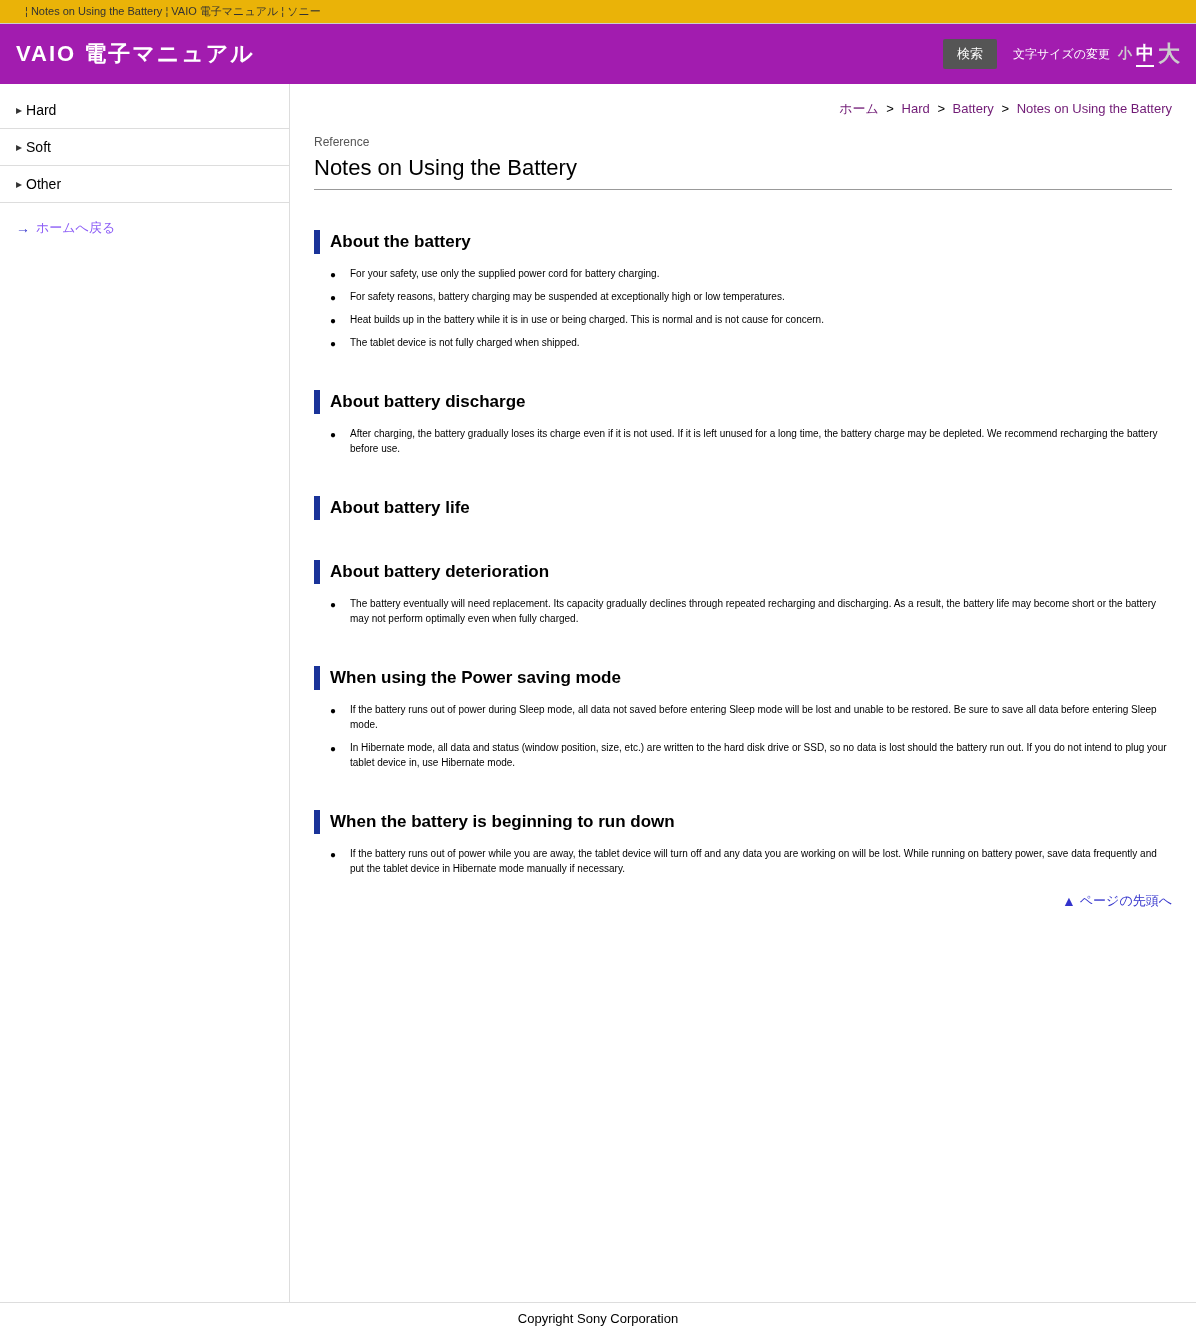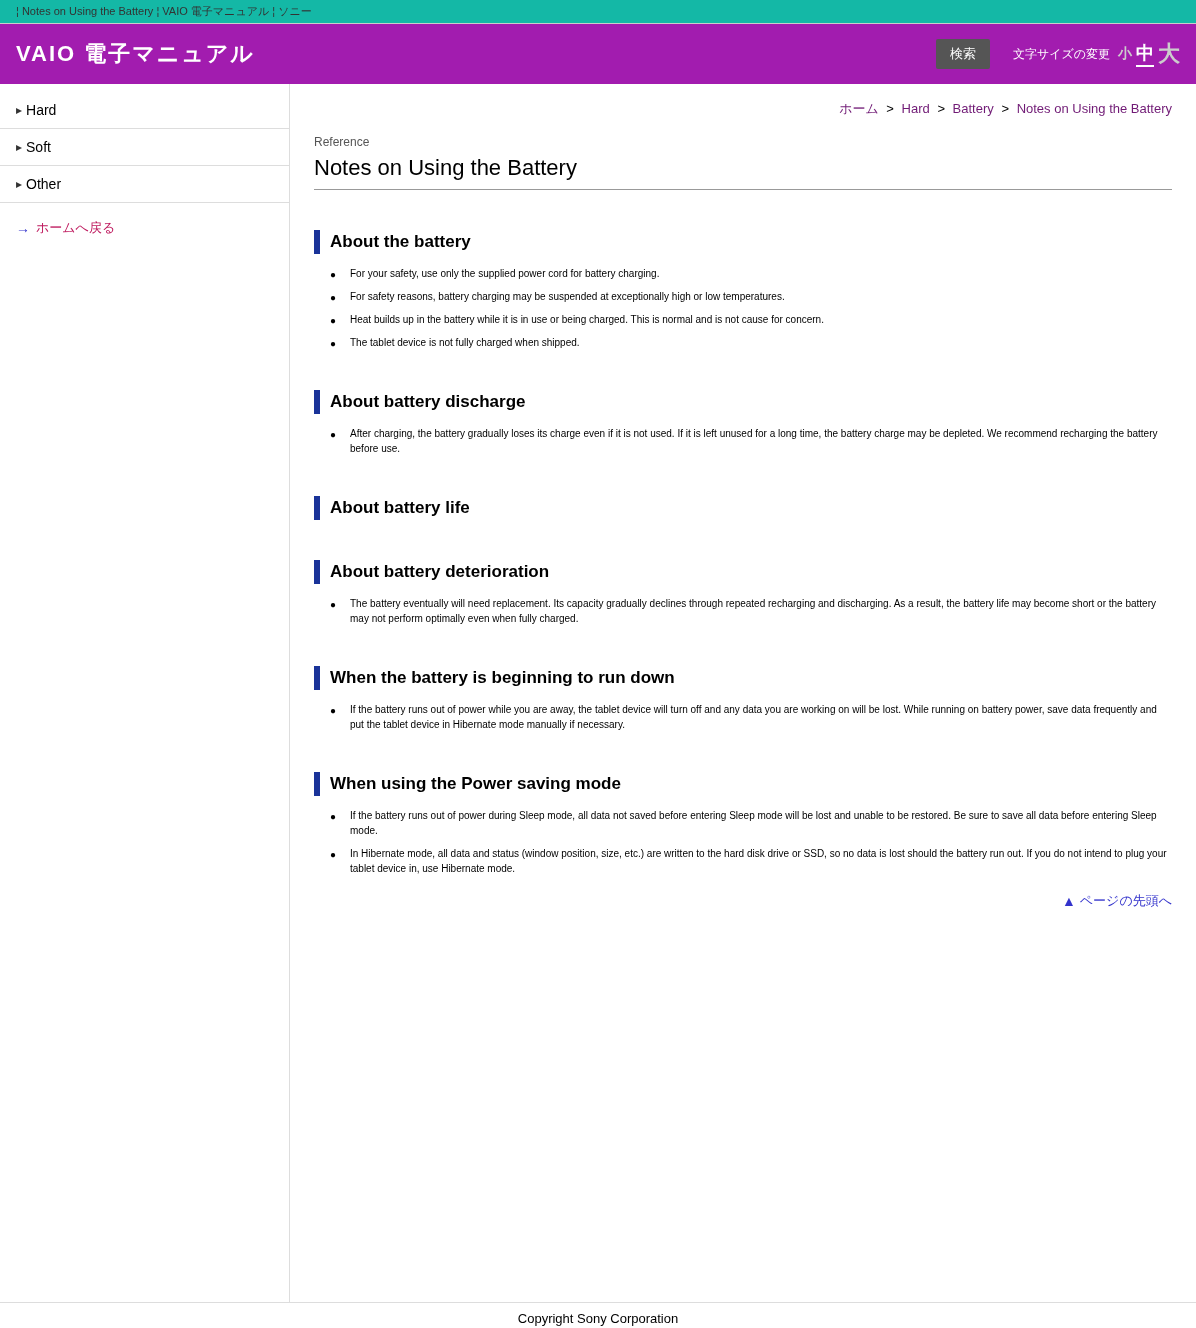--- a/index.html
+++ b/index.html
@@ -7,22 +7,22 @@
       font-family: Arial, sans-serif;
       font-size: 14px;
       color: #000;
       background: #fff;
       width: 1196px;
       min-height: 1328px;
     }
 
     
     .browser-tab-bar {
-      background: #14b8a6;
-      padding: 4px 16px;
+      background: #eab308;
+      padding: 4px 25px;
       font-size: 11px;
       color: #333;
       border-bottom: 1px solid #ccc;
     }
 
     
     .header {
       background: #a21caf;
       color: #fff;
       display: flex;
@@ -32,21 +32,21 @@
       height: 60px;
     }
     .header-title {
       font-size: 22px;
       font-weight: bold;
       letter-spacing: 2px;
     }
     .header-right {
       display: flex;
       align-items: center;
-      gap: 23px;
+      gap: 16px;
     }
     .header-btn {
       background: #555;
       color: #fff;
       border: none;
       padding: 6px 14px;
       font-size: 13px;
       cursor: pointer;
       border-radius: 2px;
     }
@@ -110,21 +110,21 @@
       padding: 16px 16px;
       display: flex;
       align-items: center;
       gap: 6px;
     }
     .sidebar-link-arrow {
       color: #3333cc;
       font-size: 14px;
     }
     .sidebar-link-text {
-      color: #be185d;
+      color: #8b5cf6;
       font-size: 13px;
       cursor: pointer;
       text-decoration: none;
     }
 
     
     .main-content {
       flex: 1;
       padding: 16px 24px 24px 24px;
       overflow-y: auto;
@@ -323,35 +323,35 @@
         <span>About battery deterioration</span>
       </div>
       <ul class="bullet-list">
         <li>The battery eventually will need replacement. Its capacity gradually declines through repeated recharging and discharging. As a result, the battery life may become short or the battery may not perform optimally even when fully charged.</li>
       </ul>
     </div>
 
     <div class="section">
       <div class="section-heading">
         <span class="section-bar"></span>
-        <span>When the battery is beginning to run down</span>
-      </div>
-      <ul class="bullet-list">
-        <li>If the battery runs out of power while you are away, the tablet device will turn off and any data you are working on will be lost. While running on battery power, save data frequently and put the tablet device in Hibernate mode manually if necessary.</li>
-      </ul>
-    </div>
-
-    <div class="section">
-      <div class="section-heading">
-        <span class="section-bar"></span>
         <span>When using the Power saving mode</span>
       </div>
       <ul class="bullet-list">
         <li>If the battery runs out of power during Sleep mode, all data not saved before entering Sleep mode will be lost and unable to be restored. Be sure to save all data before entering Sleep mode.</li>
         <li>In Hibernate mode, all data and status (window position, size, etc.) are written to the hard disk drive or SSD, so no data is lost should the battery run out. If you do not intend to plug your tablet device in, use Hibernate mode.</li>
+      </ul>
+    </div>
+
+    <div class="section">
+      <div class="section-heading">
+        <span class="section-bar"></span>
+        <span>When the battery is beginning to run down</span>
+      </div>
+      <ul class="bullet-list">
+        <li>If the battery runs out of power while you are away, the tablet device will turn off and any data you are working on will be lost. While running on battery power, save data frequently and put the tablet device in Hibernate mode manually if necessary.</li>
       </ul>
     </div>
 
     <div class="top-link">
       <span class="top-link-triangle">▲</span>
       <span>ページの先頭へ</span>
     </div>
 
   </div>
 </div>

